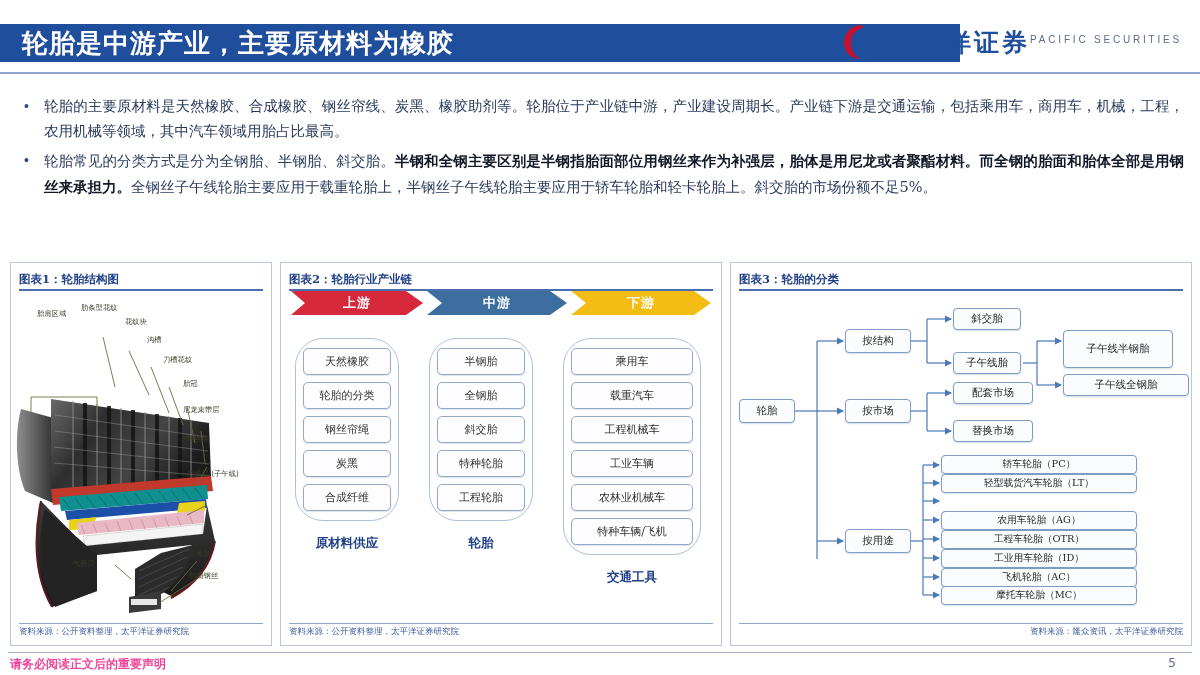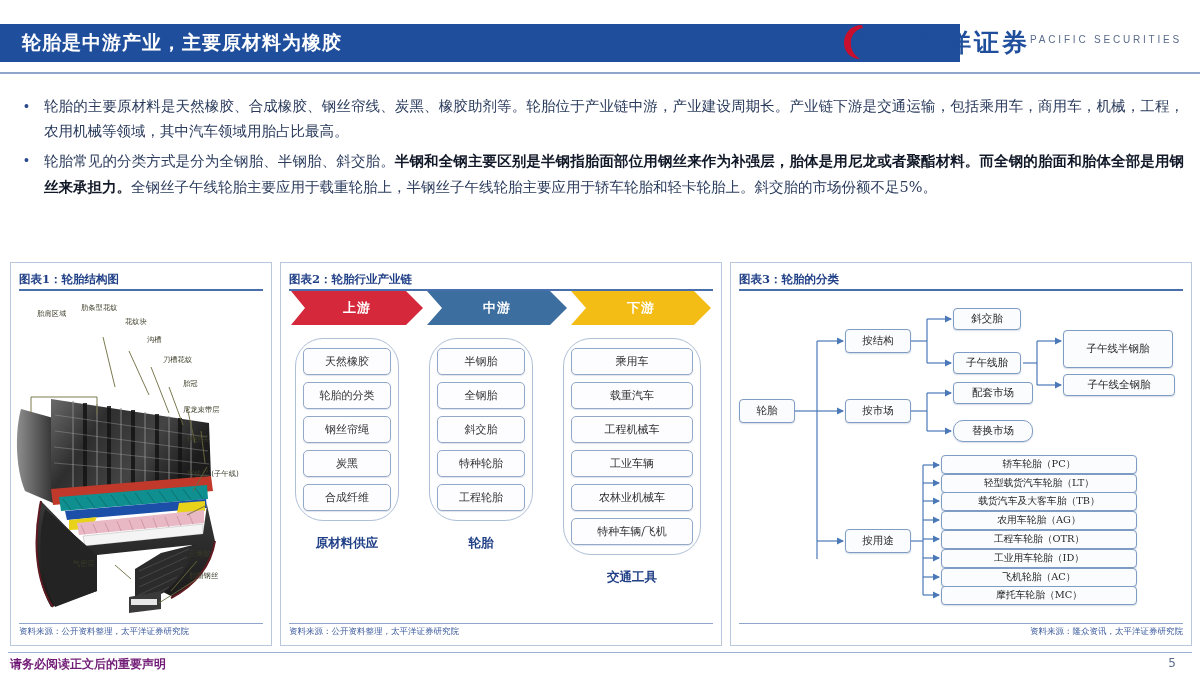--- a/index.html
+++ b/index.html
@@ -7,21 +7,21 @@
     width:1200px;height:675px;overflow:hidden;background:#ffffff;
     font-family:"Liberation Sans","DejaVu Sans",sans-serif;
     color:#1f2a44;
   }
   .slide{position:relative;width:1200px;height:675px;}
 
   
   .hdr-band{position:absolute;left:0;top:24px;width:960px;height:38px;background:#1f4e9c;}
   .hdr-title{
     position:absolute;left:22px;top:30px;width:900px;height:28px;
-    color:#ffffff;font-size:19px;font-weight:bold;letter-spacing:1px;line-height:26px;
+    color:#ffffff;font-size:26px;font-weight:bold;letter-spacing:1px;line-height:26px;
   }
   .hdr-rule{position:absolute;left:0;top:72px;width:1200px;height:2px;background:#8fa6cc;}
   .logo{position:absolute;right:18px;top:18px;height:48px;display:flex;align-items:center;gap:8px;}
   .logo-mark{width:40px;height:40px;position:relative;}
   .logo-txt{display:flex;flex-direction:row;line-height:1;}
   .logo-cn{font-size:25px;font-weight:bold;color:#1f4e9c;letter-spacing:3px;}
   .logo-en{font-size:10px;color:#5a6b8c;letter-spacing:2.8px;margin-top:5px;}
 
   
   .bullets{position:absolute;left:24px;top:94px;width:1160px;}
@@ -61,21 +61,21 @@
   .tire-wrap{position:absolute;left:0;top:28px;width:260px;height:330px;}
   .tire-svg{position:absolute;left:0;top:0;}
   .tl{
     position:absolute;font-size:7.3px;color:#3c3c2a;white-space:nowrap;
     font-family:"DejaVu Sans","Liberation Sans",sans-serif;
   }
 
   
   .chev-row{position:absolute;left:10px;top:28px;width:420px;height:32px;}
   .chev{
-    position:absolute;top:0;height:34px;display:flex;align-items:center;justify-content:center;
+    position:absolute;top:0;height:24px;display:flex;align-items:center;justify-content:center;
     color:#fff;font-size:13px;font-weight:bold;letter-spacing:1px;
     font-family:"DejaVu Serif","Liberation Serif",serif;
   }
   .chev.a{left:0;width:132px;background:#d6283b;
     clip-path:polygon(0 0,115px 0,132px 50%,115px 100%,0 100%,14px 50%);}
   .chev.b{left:136px;width:140px;background:#3c6e9f;
     clip-path:polygon(0 0,123px 0,140px 50%,123px 100%,0 100%,15px 50%);}
   .chev.c{left:280px;width:140px;background:#f4bd16;
     clip-path:polygon(0 0,123px 0,140px 50%,123px 100%,0 100%,15px 50%);}
 
@@ -107,21 +107,21 @@
     display:flex;align-items:center;justify-content:center;
     box-shadow:0 1px 1.5px rgba(120,140,175,.3);
     box-sizing:border-box;
   }
   .tbox.sm{font-size:9.8px;}
   .tsvg{position:absolute;left:0;top:0;}
 
   
   .foot-rule{position:absolute;left:8px;top:652px;width:1184px;height:1px;background:#9bb0d2;}
   .foot-txt{
-    position:absolute;left:10px;top:656px;font-size:12px;font-weight:bold;color:#701a75;
+    position:absolute;left:10px;top:656px;font-size:12px;font-weight:bold;color:#ec4899;
     font-family:"DejaVu Serif","Liberation Serif",serif;
   }
   .foot-pg{
     position:absolute;right:24px;top:656px;font-size:12px;color:#5a6b8c;
     font-family:"DejaVu Sans","Liberation Sans",sans-serif;
   }
 </style>
 </head>
 <body>
 
@@ -398,31 +398,30 @@
           <path d="M192 306 L208 306" marker-end="url(#ar)"></path>
         </g>
       </svg>
 
       <div class="tbox" style="left:8px;top:110px;width:56px;height:24px;">轮胎</div>
 
       <div class="tbox" style="left:114px;top:40px;width:66px;height:24px;">按结构</div>
       <div class="tbox" style="left:222px;top:19px;width:68px;height:22px;">斜交胎</div>
       <div class="tbox" style="left:222px;top:63px;width:68px;height:22px;">子午线胎</div>
       <div class="tbox" style="left:332px;top:41px;width:110px;height:38px;">子午线半钢胎</div>
-      <div class="tbox" style="left:332px;top:85px;width:112px;height:22px;">子午线全钢胎</div>
+      <div class="tbox" style="left:332px;top:85px;width:126px;height:22px;">子午线全钢胎</div>
 
       <div class="tbox" style="left:114px;top:110px;width:66px;height:24px;">按市场</div>
       <div class="tbox" style="left:222px;top:93px;width:80px;height:22px;">配套市场</div>
-      <div class="tbox" style="left:222px;top:131px;width:80px;height:22px;border-radius:10px;">替换市场</div>
+      <div class="tbox" style="left:222px;top:131px;width:80px;height:22px;">替换市场</div>
 
       <div class="tbox" style="left:114px;top:240px;width:66px;height:24px;">按用途</div>
 
       <div class="tbox sm" style="left:210px;top:166px;width:196px;height:19px;">轿车轮胎（PC）</div>
       <div class="tbox sm" style="left:210px;top:185px;width:196px;height:19px;">轻型载货汽车轮胎（LT）</div>
-      <div class="tbox sm" style="left:210px;top:203px;width:196px;height:19px;">载货汽车及大客车胎（TB）</div>
       <div class="tbox sm" style="left:210px;top:222px;width:196px;height:19px;">农用车轮胎（AG）</div>
       <div class="tbox sm" style="left:210px;top:241px;width:196px;height:19px;">工程车轮胎（OTR）</div>
       <div class="tbox sm" style="left:210px;top:260px;width:196px;height:19px;">工业用车轮胎（ID）</div>
       <div class="tbox sm" style="left:210px;top:279px;width:196px;height:19px;">飞机轮胎（AC）</div>
       <div class="tbox sm" style="left:210px;top:297px;width:196px;height:19px;">摩托车轮胎（MC）</div>
     </div>
 
     <div class="panel-ft right">
       <span>资料来源：隆众资讯，太平洋证券研究院</span>
     </div>

